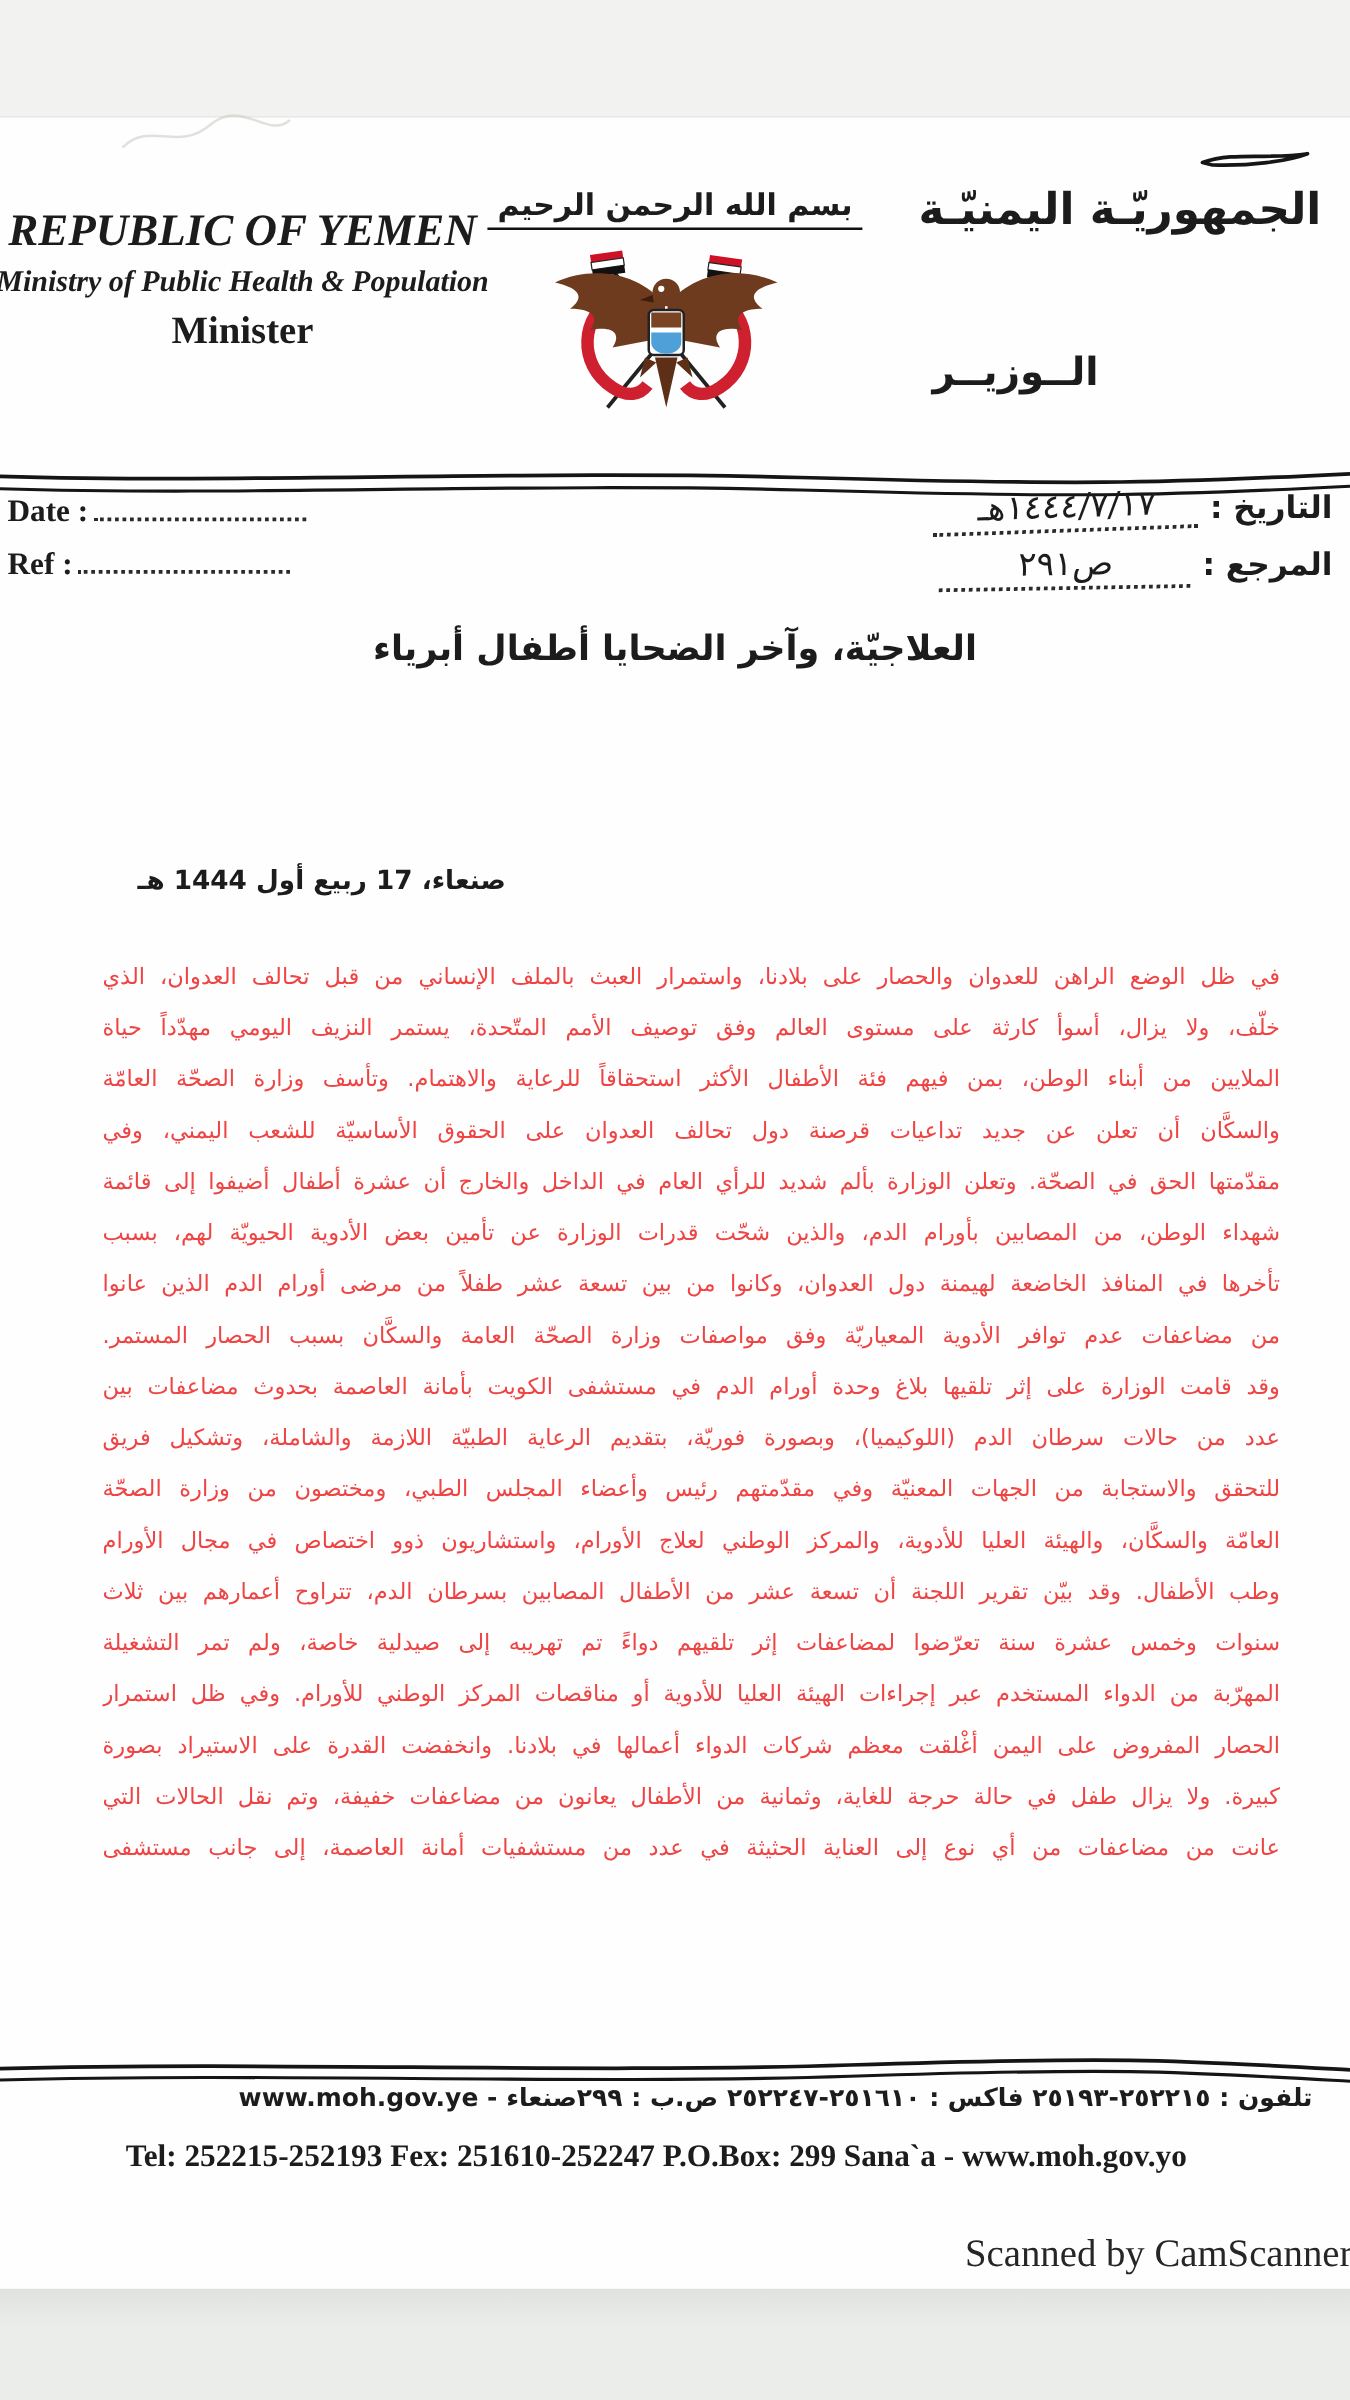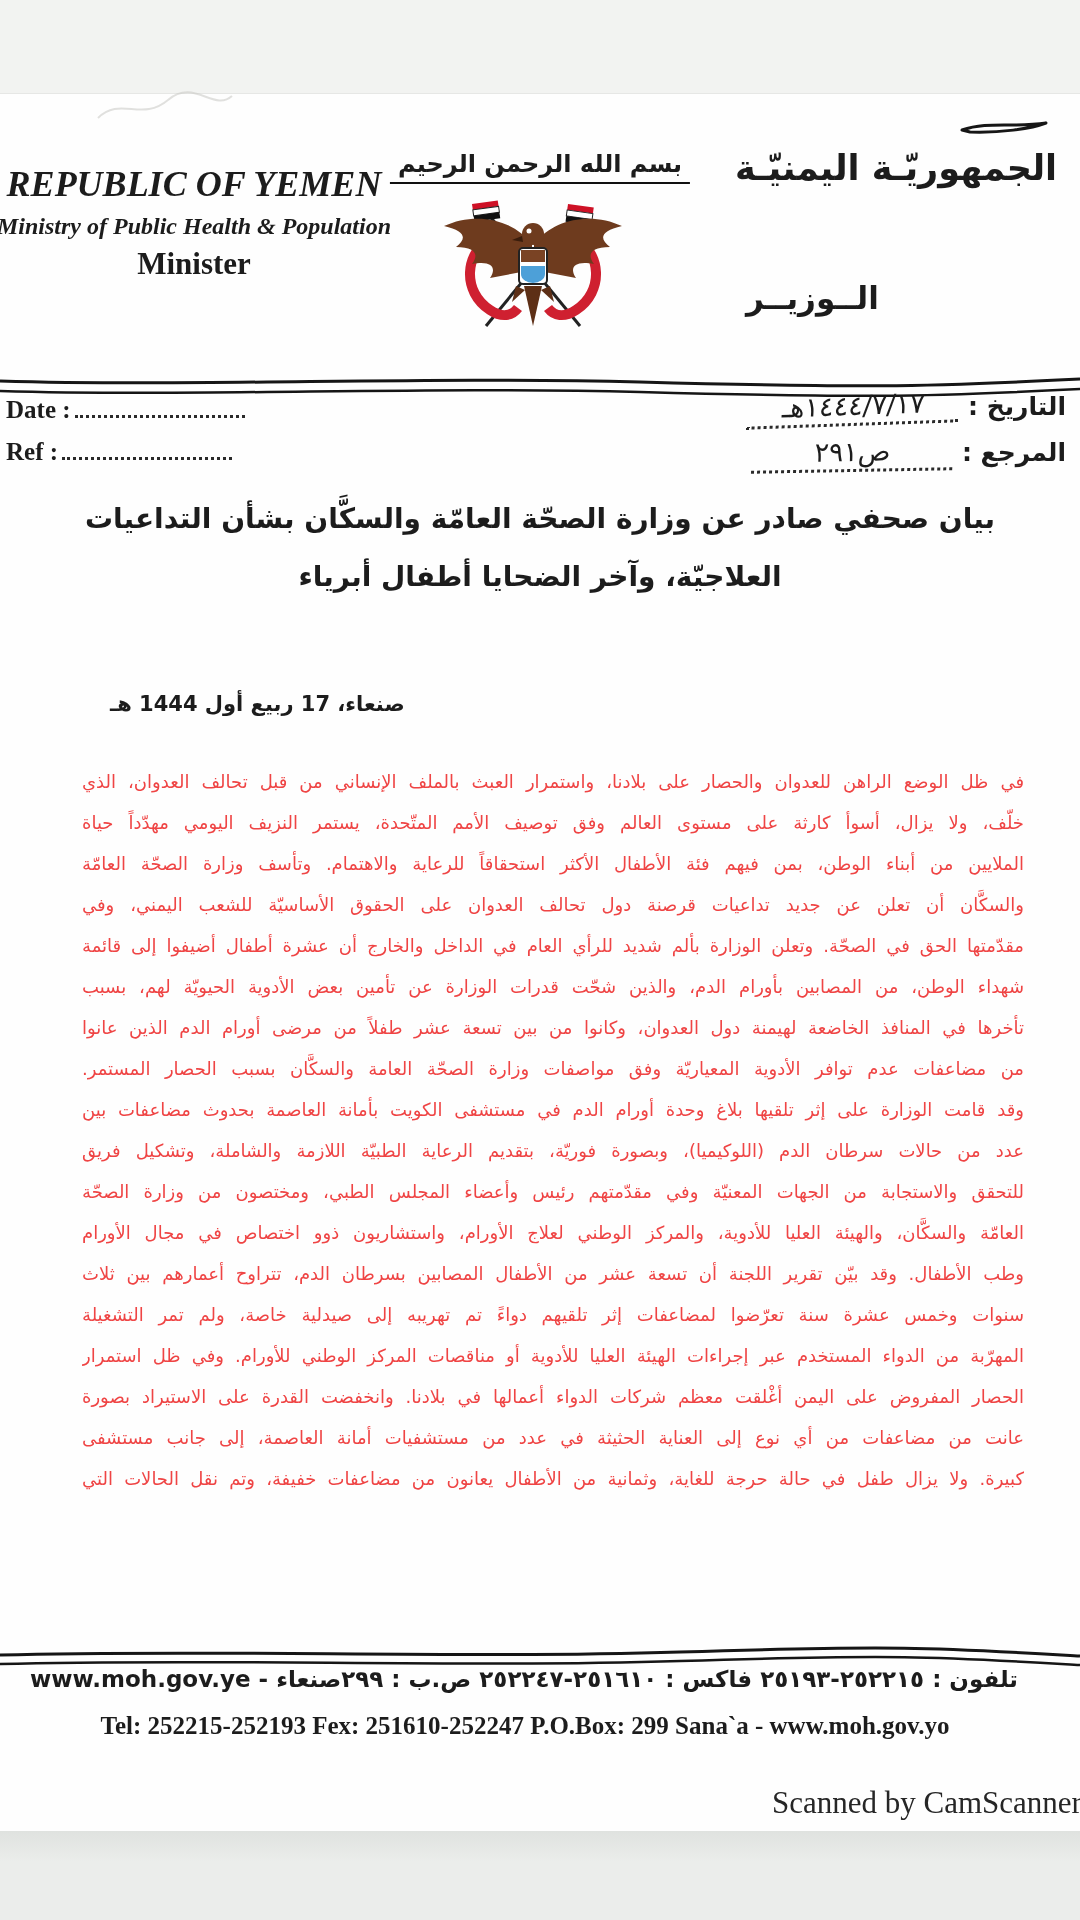--- a/index.html
+++ b/index.html
@@ -48,22 +48,22 @@
          font-weight:bold;font-size:28px;line-height:58px;}
   .title div{white-space:nowrap;}
 
   .dateline{position:absolute;left:110px;top:692px;direction:rtl;font-weight:bold;font-size:21px;white-space:nowrap;}
 
   
   .bodytext{position:absolute;left:82px;top:762px;width:942px;direction:rtl;font-size:18px;color:#ef4444;}
   .bline{text-align:justify;text-align-last:justify;line-height:40.8px;height:41px;overflow:hidden;}
 
   
-  .footer-ar{position:absolute;top:1666px;left:30px;right:30px;text-align:left;direction:rtl;
-             font-weight:bold;font-size:23px;white-space:nowrap;}
+  .footer-ar{position:absolute;top:1666px;left:30px;right:30px;text-align:right;direction:rtl;
+             font-weight:bold;font-size:20px;white-space:nowrap;}
   .footer-en{position:absolute;top:1712px;left:40px;right:70px;text-align:center;
              font-family:"Liberation Serif",serif;font-weight:bold;font-size:25px;white-space:nowrap;}
   .camscanner{position:absolute;top:1785px;left:772px;font-family:"Liberation Serif",serif;
               font-size:31px;color:#262626;white-space:nowrap;}
 </style>
 </head>
 <body>
 
 <div id="page">
 
@@ -129,21 +129,20 @@
   </div>
 
   <div class="meta-ar">
     <div class="row"><span>التاريخ :</span>
       <span class="hand">١٤٤٤/٧/١٧هـ</span></div>
     <div class="row"><span>المرجع :</span>
       <span class="hand ref">ص٢٩١</span></div>
   </div>
 
   <div class="title">
-    <div>بيان صحفي صادر عن وزارة الصحّة العامّة والسكَّان بشأن التداعيات</div>
     <div>العلاجيّة، وآخر الضحايا  أطفال أبرياء</div>
   </div>
 
   <div class="dateline">صنعاء، 17 ربيع أول 1444 هـ</div>
 
   <div class="bodytext">
       <div class="bline">في ظل الوضع الراهن للعدوان والحصار على بلادنا، واستمرار العبث بالملف الإنساني من قبل تحالف العدوان، الذي</div>
       <div class="bline">خلّف، ولا يزال، أسوأ كارثة على مستوى العالم وفق توصيف الأمم المتّحدة، يستمر النزيف اليومي مهدّداً حياة</div>
       <div class="bline">الملايين من أبناء الوطن، بمن فيهم فئة الأطفال الأكثر استحقاقاً للرعاية والاهتمام. وتأسف وزارة الصحّة العامّة</div>
       <div class="bline">والسكَّان أن تعلن عن جديد تداعيات قرصنة دول تحالف العدوان على الحقوق الأساسيّة للشعب اليمني، وفي</div>
@@ -152,22 +151,22 @@
       <div class="bline">تأخرها في المنافذ الخاضعة لهيمنة دول العدوان، وكانوا من بين تسعة عشر طفلاً من مرضى أورام الدم الذين عانوا</div>
       <div class="bline">من مضاعفات عدم توافر الأدوية المعياريّة وفق مواصفات وزارة الصحّة العامة والسكَّان بسبب الحصار المستمر.</div>
       <div class="bline">وقد قامت الوزارة على إثر تلقيها بلاغ وحدة أورام الدم في مستشفى الكويت بأمانة العاصمة بحدوث مضاعفات بين</div>
       <div class="bline">عدد من حالات سرطان الدم (اللوكيميا)، وبصورة فوريّة، بتقديم الرعاية الطبيّة اللازمة والشاملة، وتشكيل فريق</div>
       <div class="bline">للتحقق والاستجابة من الجهات المعنيّة وفي مقدّمتهم رئيس وأعضاء المجلس الطبي، ومختصون من وزارة الصحّة</div>
       <div class="bline">العامّة والسكَّان، والهيئة العليا للأدوية، والمركز الوطني لعلاج الأورام، واستشاريون ذوو اختصاص في مجال الأورام</div>
       <div class="bline">وطب الأطفال. وقد بيّن تقرير اللجنة أن تسعة عشر من الأطفال المصابين بسرطان الدم، تتراوح أعمارهم بين ثلاث</div>
       <div class="bline">سنوات وخمس عشرة سنة تعرّضوا لمضاعفات إثر تلقيهم دواءً تم تهريبه إلى صيدلية خاصة، ولم تمر التشغيلة</div>
       <div class="bline">المهرّبة من الدواء المستخدم عبر إجراءات الهيئة العليا للأدوية أو مناقصات المركز الوطني للأورام. وفي ظل استمرار</div>
       <div class="bline">الحصار المفروض على اليمن أغْلقت معظم شركات الدواء أعمالها في بلادنا. وانخفضت القدرة على الاستيراد بصورة</div>
+      <div class="bline">كبيرة. ولا يزال طفل في حالة حرجة للغاية، وثمانية من الأطفال يعانون من مضاعفات خفيفة، وتم نقل الحالات التي</div>
       <div class="bline">عانت من مضاعفات من أي نوع إلى العناية الحثيثة في عدد من مستشفيات أمانة العاصمة، إلى جانب مستشفى</div>
-      <div class="bline">كبيرة. ولا يزال طفل في حالة حرجة للغاية، وثمانية من الأطفال يعانون من مضاعفات خفيفة، وتم نقل الحالات التي</div>
     </div>
 
   <svg class="divider div2" width="1080" height="24">
     <path d="M0,9 C220,3 460,13 680,6 S 940,2 1080,10" fill="none" stroke="#151515" stroke-width="3"></path>
     <path d="M0,18 C220,12 460,22 680,15 S 940,11 1080,19" fill="none" stroke="#151515" stroke-width="2.5"></path>
   </svg>
 
   <div class="footer-ar">تلفون : ٢٥٢٢١٥-٢٥١٩٣ فاكس : ٢٥١٦١٠-٢٥٢٢٤٧ ص.ب : ٢٩٩صنعاء - www.moh.gov.ye</div>
   <div class="footer-en">Tel: 252215-252193 Fex: 251610-252247 P.O.Box: 299  Sana`a - www.moh.gov.yo</div>
 

